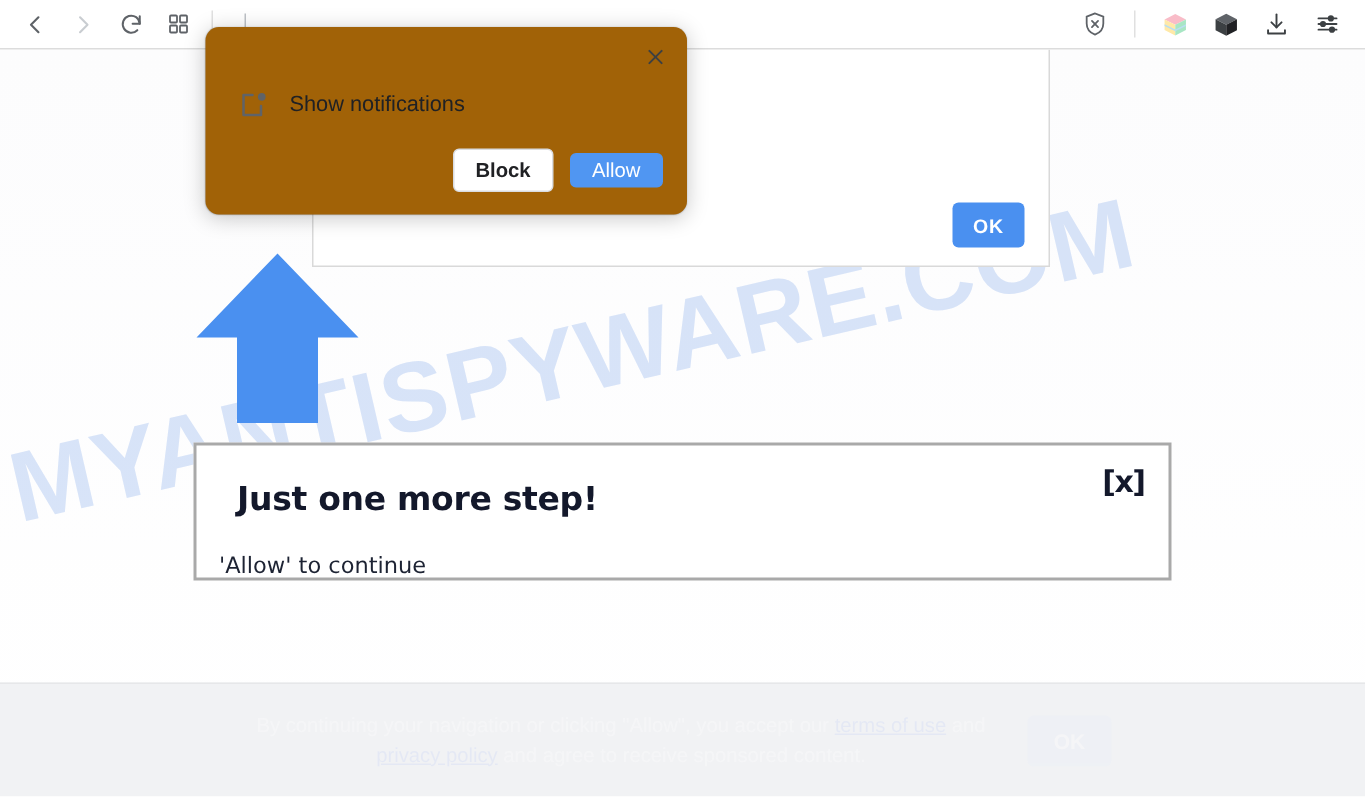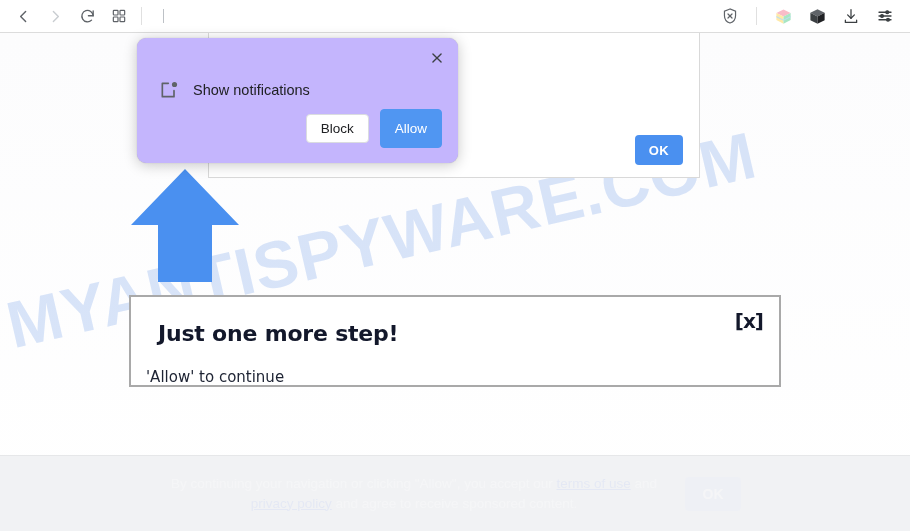--- a/index.html
+++ b/index.html
@@ -219,24 +219,24 @@
     font-family: "Liberation Sans", sans-serif;
     font-size: 14px;
     font-weight: 700;
     cursor: pointer;
   }
 
   
   .perm-dialog {
     position: absolute;
     left: 137px;
-    top: 38px;
+    top: 18px;
     width: 321px;
     height: 125px;
-    background: #c4b5fd;
+    background: #a16207;
     border-radius: 9px;
     box-shadow: 0 2px 14px rgba(0,0,0,0.22), 0 0 1px rgba(0,0,0,0.25);
     z-index: 10;
     box-sizing: border-box;
   }
   .perm-close {
     position: absolute;
     right: 8px;
     top: 7px;
     width: 26px;
@@ -273,24 +273,25 @@
     min-width: 62px;
     height: 29px;
     padding: 0 14px;
     background: #ffffff;
     border: 1px solid #dadce0;
     border-radius: 4px;
     color: #202124;
     font-family: "Liberation Sans", sans-serif;
     font-size: 13.5px;
     cursor: pointer;
+    font-weight: bold;
   }
   .btn-allow {
     min-width: 62px;
-    height: 39px;
+    height: 23px;
     padding: 0 14px;
     background: #5096f2;
     border: 1px solid #5096f2;
     border-radius: 4px;
     color: #ffffff;
     font-family: "Liberation Sans", sans-serif;
     font-size: 13.5px;
     cursor: pointer;
   }
 </style>

